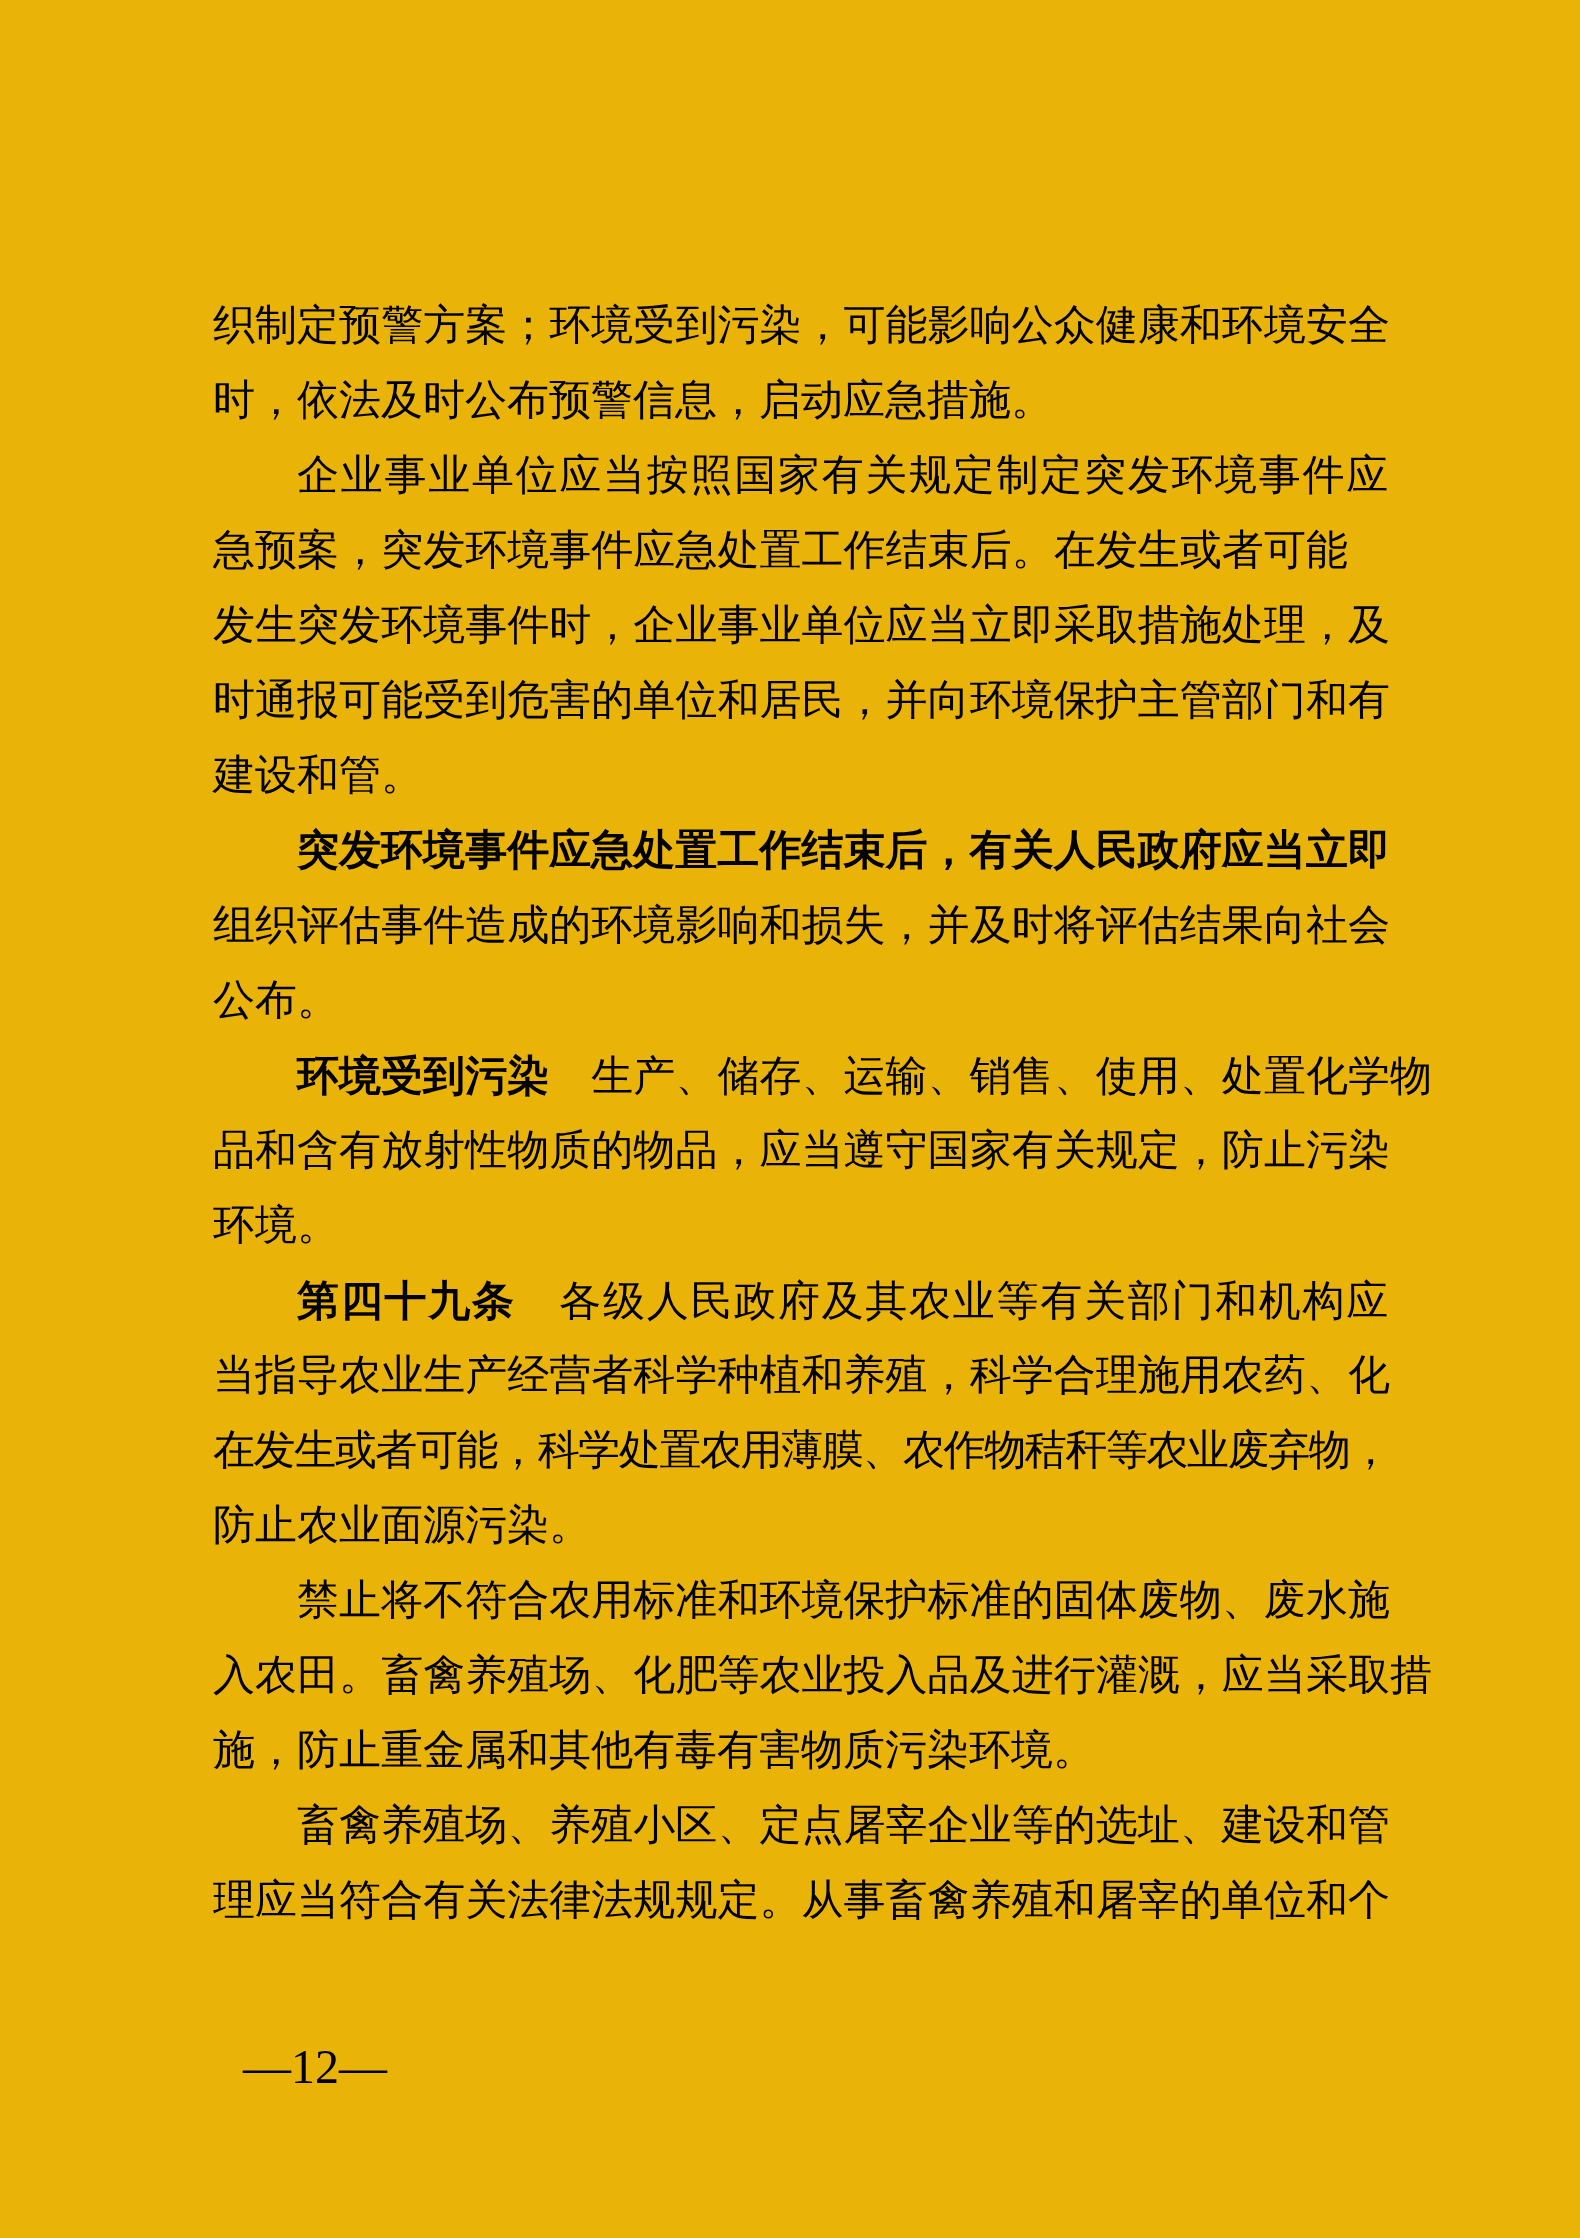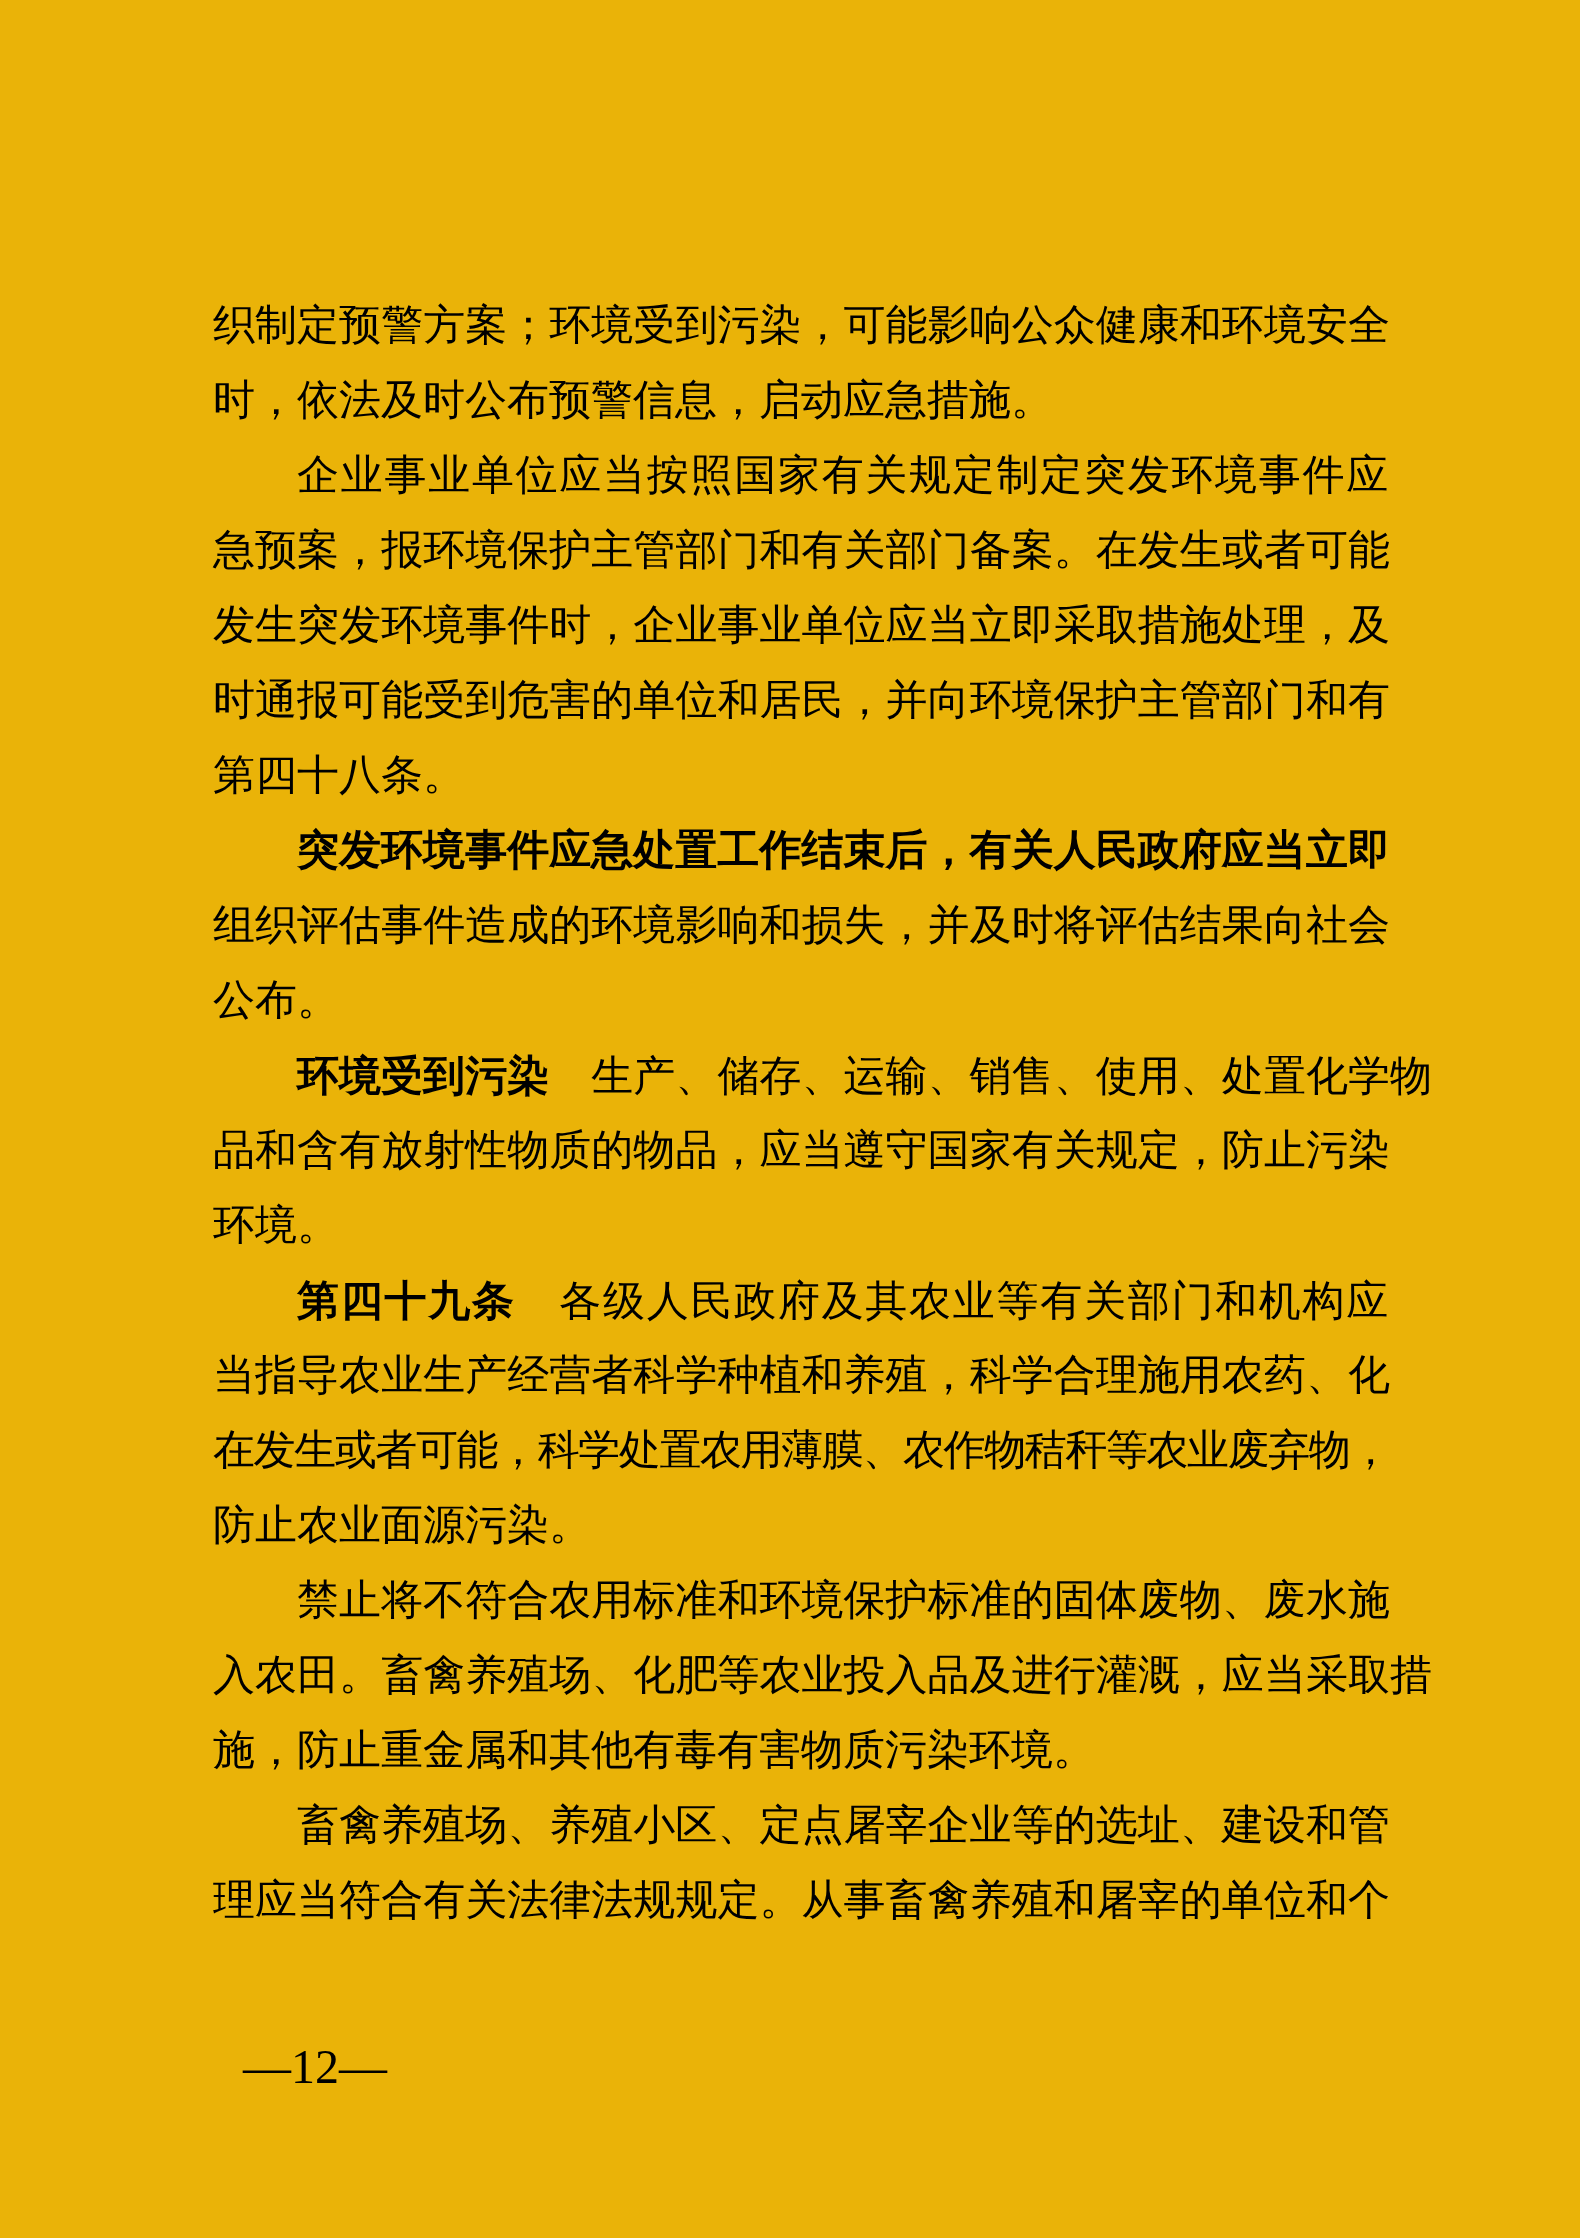--- a/index.html
+++ b/index.html
@@ -50,24 +50,24 @@
   }
 </style>
 </head>
 <body>
 
 <div class="page">
   <main class="body-text">
       <div class="line" style="letter-spacing: 0.036px;"><span class="seg">织制定预警方案；环境受到污染，可能影响公众健康和环境安全</span></div>
       <div class="line"><span class="seg">时，依法及时公布预警信息，启动应急措施。</span></div>
       <div class="line indent" style="letter-spacing: 1.72px;"><span class="seg">企业事业单位应当按照国家有关规定制定突发环境事件应</span></div>
-      <div class="line" style="letter-spacing: 0.036px;"><span class="seg">急预案，报环境保护主管部门和有关部门备案。在发生或者可能</span></div>
+      <div class="line" style="letter-spacing: 0.036px;"><span class="seg">急预案，突发环境事件应急处置工作结束后。在发生或者可能</span></div>
       <div class="line" style="letter-spacing: 0.036px;"><span class="seg">发生突发环境事件时，企业事业单位应当立即采取措施处理，及</span></div>
       <div class="line" style="letter-spacing: 0.036px;"><span class="seg">时通报可能受到危害的单位和居民，并向环境保护主管部门和有</span></div>
-      <div class="line"><span class="seg">第四十八条。</span></div>
+      <div class="line"><span class="seg">建设和管。</span></div>
       <div class="line indent" style="letter-spacing: 0.038px; font-weight: bold;"><span class="seg">突发环境事件应急处置工作结束后，有关人民政府应当立即</span></div>
       <div class="line" style="letter-spacing: 0.036px;"><span class="seg">组织评估事件造成的环境影响和损失，并及时将评估结果向社会</span></div>
       <div class="line"><span class="seg">公布。</span></div>
       <div class="line indent" style="letter-spacing: 0.038px;"><span class="seg seg-bold">环境受到污染</span><span class="seg">　生产、储存、运输、销售、使用、处置化学物</span></div>
       <div class="line" style="letter-spacing: 0.036px;"><span class="seg">品和含有放射性物质的物品，应当遵守国家有关规定，防止污染</span></div>
       <div class="line"><span class="seg">环境。</span></div>
       <div class="line indent" style="letter-spacing: 1.72px;"><span class="seg seg-bold">第四十九条</span><span class="seg">　各级人民政府及其农业等有关部门和机构应</span></div>
       <div class="line" style="letter-spacing: 0.036px;"><span class="seg">当指导农业生产经营者科学种植和养殖，科学合理施用农药、化</span></div>
       <div class="line" style="letter-spacing: -1.414px;"><span class="seg">在发生或者可能，科学处置农用薄膜、农作物秸秆等农业废弃物，</span></div>
       <div class="line"><span class="seg">防止农业面源污染。</span></div>

